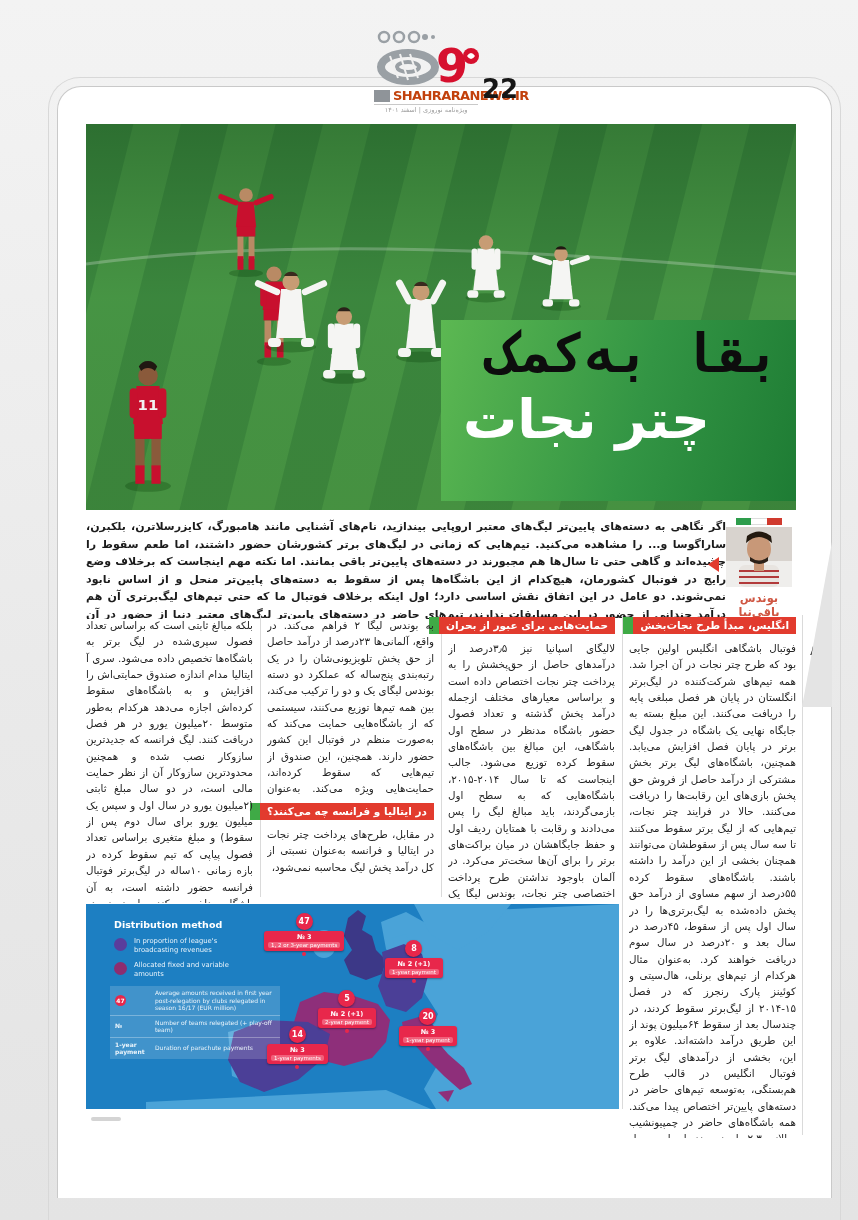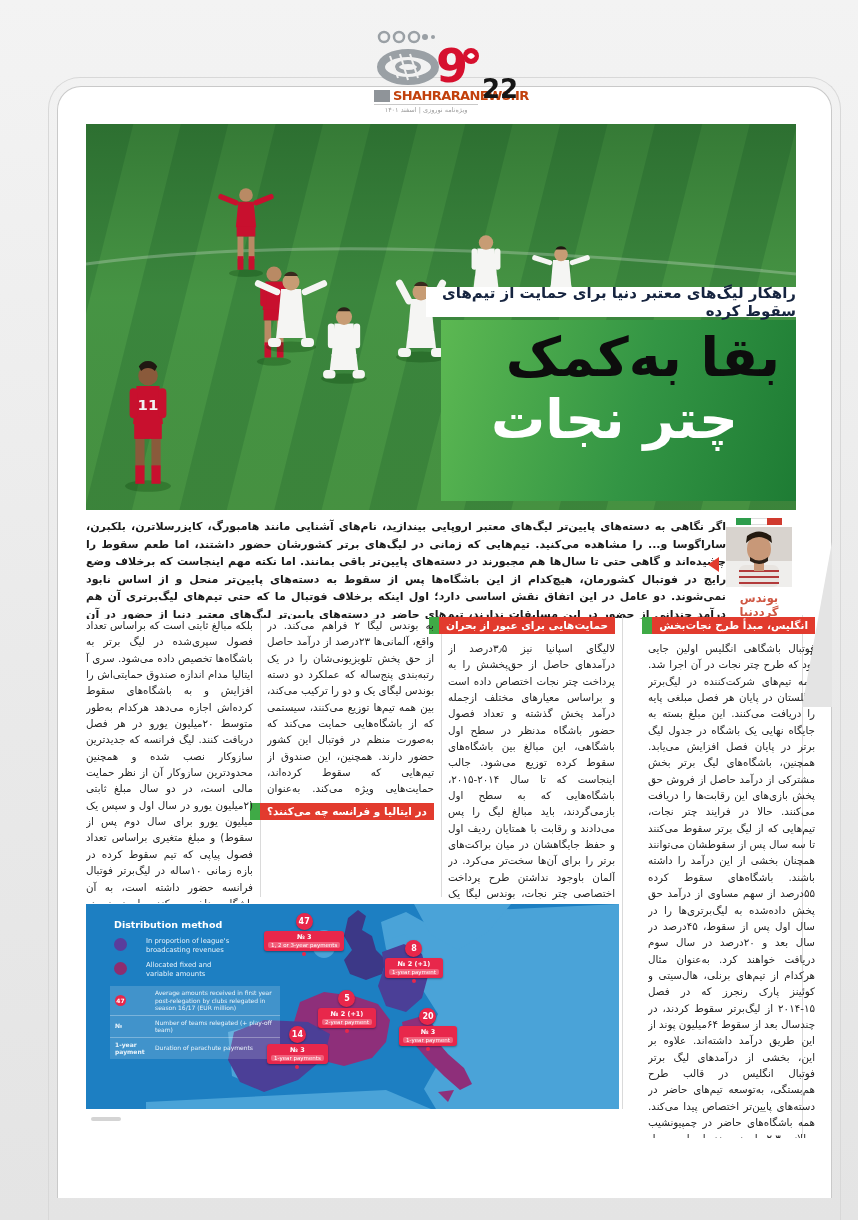--- a/index.html
+++ b/index.html
@@ -33,23 +33,23 @@
   .photo{ position:absolute; left:28px; top:37px; width:710px; height:386px; overflow:hidden; }
   .photo svg{ display:block; width:100%; height:100%; }
 
   
   .kicker{ position:absolute; left:368px; top:200px; width:370px; height:30px; background:#fff;
     display:flex; align-items:center; justify-content:center; font-size:15px; font-weight:bold;
     color:#16243f; direction:rtl; }
   .greenbox{ position:absolute; left:383px; top:233px; width:355px; height:181px;
     background:linear-gradient(105deg,#5cb852 0%,#339544 55%,#1e7c34 100%); }
   .h1a{ font-size:54px; font-weight:bold; color:#0d0d0d; text-align:right; direction:rtl;
-    padding:8px 16px 0 0; line-height:1.12; letter-spacing:-1px; }
+    padding:8px 16px 0 0; line-height:1.12; letter-spacing:-1px;font-family:Liberation Mono, monospace; }
   .h1b{ font-size:54px; font-weight:bold; color:#ffffff; text-align:right; direction:rtl;
-    padding:0 58px 0 0; line-height:1.2; letter-spacing:-1px; }
+    padding:0 86px 0 0; line-height:1.2; letter-spacing:-1px; }
 
   
   .lead{ position:absolute; left:28px; top:431px; width:640px; height:101px;
     font-size:11px; font-weight:bold; line-height:17.6px; text-align:justify; direction:rtl;
     color:#1b1b1b; overflow:hidden; }
   .red-arrow{ position:absolute; left:650px; top:470px; width:11px; height:15px;
     background:#e23b2e; clip-path:polygon(100% 0,100% 100%,0 50%); }
   .author{ position:absolute; left:666px; top:431px; width:70px; text-align:center; }
   .flagbar{ width:46px; height:7px; margin:0 auto 2px; display:flex; }
   .flagbar span{ flex:1; }
@@ -65,21 +65,21 @@
     line-height:17px; padding:0 7px; direction:rtl; white-space:nowrap; }
   .col-body{ font-size:10.3px; line-height:16.35px; text-align:justify; direction:rtl;
     color:#242424; margin-top:6px; overflow:hidden; }
   .vrule{ position:absolute; width:1px; background:#dadada; }
 
   
   .map{ position:absolute; left:28px; top:817px; width:533px; height:205px;
     background:#be185d; overflow:hidden; }
   .map svg{ position:absolute; inset:0; width:100%; height:100%; }
   .map-title{ position:absolute; left:28px; top:15px; color:#fff; font-size:9.5px; font-weight:bold; }
-  .leg-row{ position:absolute; left:28px; display:flex; gap:19px; align-items:flex-start;
+  .leg-row{ position:absolute; left:28px; display:flex; gap:7px; align-items:flex-start;
     color:#e8f3fb; font-size:6.8px; line-height:8.8px; width:125px; }
   .leg-dot{ width:13px; height:13px; border-radius:50%; flex:none; margin-top:1px; }
   .keybox{ position:absolute; left:24px; top:82px; width:170px;
     background:rgba(255,255,255,.16); color:#eaf4fb; font-size:6px; line-height:7.5px; }
   .key-row{ display:flex; padding:3px 5px; gap:6px; align-items:center; }
   .key-row + .key-row{ border-top:1px solid rgba(255,255,255,.3); }
   .key-k{ width:34px; flex:none; font-weight:bold; }
   .key-circ{ width:11px; height:11px; border-radius:50%; background:#e8274b; color:#fff;
     display:flex; align-items:center; justify-content:center; font-size:6px; font-weight:bold; }
   .badge{ position:absolute; display:flex; flex-direction:column; align-items:center; gap:1px; }
@@ -218,23 +218,20 @@
           <path d="M-13,2 L13,2 L15,19 L-15,19 Z" fill="#f5f5f3"></path>
           <path d="M-10,-30 L10,-30 L13,4 L-13,4 Z" fill="#f5f5f3"></path>
           <rect x="11" y="-29" width="26" height="6.5" rx="3" fill="#f5f5f3" transform="rotate(-18 11 -26)"></rect>
           <rect x="-37" y="-29" width="26" height="6.5" rx="3" fill="#f5f5f3" transform="rotate(18 -11 -26)"></rect>
           <circle cx="0" cy="-37" r="8.5" fill="#c79c74"></circle>
           <path d="M-7,-43 a8,8 0 0 1 14,0 z" fill="#201812"></path>
         </g>
       </svg>
     </div>
 
-    <div class="kicker">
-      <span>راهکار لیگ‌های معتبر دنیا برای حمایت از تیم‌های سقوط کرده</span>
-    </div>
     <div class="greenbox">
       <div class="h1a">بقا به‌کمک</div>
       <div class="h1b">چتر نجات</div>
     </div>
 
     <div class="lead">اگر نگاهی به دسته‌های پایین‌تر لیگ‌های معتبر اروپایی بیندازید، نام‌های آشنایی مانند هامبورگ، کایزرسلاترن، بلکبرن، ساراگوسا و... را مشاهده می‌کنید. تیم‌هایی که زمانی در لیگ‌های برتر کشورشان حضور داشتند، اما طعم سقوط را چشیده‌اند و گاهی حتی تا سال‌ها هم مجبورند در دسته‌های پایین‌تر باقی بمانند. اما نکته مهم اینجاست که برخلاف وضع رایج در فوتبال کشورمان، هیچ‌کدام از این باشگاه‌ها پس از سقوط به دسته‌های پایین‌تر منحل و از اساس نابود نمی‌شوند. دو عامل در این اتفاق نقش اساسی دارد؛ اول اینکه برخلاف فوتبال ما که حتی تیم‌های لیگ‌برتری آن هم درآمد چندانی از حضور در این مسابقات ندارند، تیم‌های حاضر در دسته‌های پایین‌تر لیگ‌های معتبر دنیا از حضور در آن تورنمنت‌ها درآمد کسب می‌کنند. بخش دوم که موضوع این گزارش است اما به سازوکارهایی برمی‌گردد که برای حمایت از تیم‌های سقوط کرده در لیگ‌های معتبر دنیا وجود دارد. سازوکاری به‌نام «چتر نجات» که به این تیم‌ها امکان می‌دهد بحران سقوط را پشت‌سر بگذارند.</div>
     <div class="red-arrow"></div>
 
     <div class="author">
       <div class="flagbar">
@@ -249,30 +246,30 @@
           <rect x="13" y="38" width="40" height="22" rx="6" fill="#e8e4e0"></rect>
           <path d="M13,44 h40 M13,50 h40 M13,56 h40" stroke="#b23a3a" stroke-width="2"></path>
           <rect x="28" y="34" width="10" height="10" fill="#c89878"></rect>
           <ellipse cx="33" cy="22" rx="12" ry="14" fill="#c89878"></ellipse>
           <path d="M20,16 q13,-12 26,0 l-1,-7 q-12,-9 -24,0 z" fill="#23190f"></path>
           <path d="M24,30 q9,7 18,0 l0,4 q-9,6 -18,0 z" fill="#2c2118"></path>
         </g>
       </svg>
       <div class="author-name">
         <div>بوندس</div>
-        <div>گردد‌نیا</div>
+        <div>باقی‌نیا</div>
       </div>
     </div>
 
     <div class="vrule" style="left:564px; top:528px; height:494px;"></div>
     <div class="vrule" style="left:383px; top:528px; height:282px;"></div>
     <div class="vrule" style="left:202px; top:528px; height:282px;"></div>
     <div class="vrule" style="left:744px; top:528px; height:520px;"></div>
 
-    <div class="col" style="left:590px;">
+    <div class="col" style="left:571px;">
       <div class="sec-head">
         <span class="green"></span>
         <span class="bar">انگلیس، مبدأ طرح نجات‌بخش</span>
       </div>
       <div class="col-body" style="height:498px;">فوتبال باشگاهی انگلیس اولین جایی بود که طرح چتر نجات در آن اجرا شد. همه تیم‌های شرکت‌کننده در لیگ‌برتر انگلستان در پایان هر فصل مبلغی پایه را دریافت می‌کنند. این مبلغ بسته به جایگاه نهایی یک باشگاه در جدول لیگ برتر در پایان فصل افزایش می‌یابد. همچنین، باشگاه‌های لیگ برتر بخش مشترکی از درآمد حاصل از فروش حق پخش بازی‌های این رقابت‌ها را دریافت می‌کنند. حالا در فرایند چتر نجات، تیم‌هایی که از لیگ برتر سقوط می‌کنند تا سه سال پس از سقوطشان می‌توانند همچنان بخشی از این درآمد را داشته باشند. باشگاه‌های سقوط کرده ۵۵درصد از سهم مساوی از درآمد حق پخش داده‌شده به لیگ‌برتری‌ها را در سال اول پس از سقوط، ۴۵درصد در سال بعد و ۲۰درصد در سال سوم دریافت خواهند کرد. به‌عنوان مثال هرکدام از تیم‌های برنلی، هال‌سیتی و کوئینز پارک رنجرز که در فصل ۱۵-۲۰۱۴ از لیگ‌برتر سقوط کردند، در چندسال بعد از سقوط ۶۴میلیون پوند از این طریق درآمد داشته‌اند. علاوه بر این، بخشی از درآمدهای لیگ برتر فوتبال انگلیس در قالب طرح هم‌بستگی، به‌توسعه تیم‌های حاضر در دسته‌های پایین‌تر اختصاص پیدا می‌کند. همه باشگاه‌های حاضر در چمپیونشیب سالانه ۲٫۳میلیون پوند از این محل دریافت می‌کنند. این طرح حتی لیگ‌های پایین‌تر را هم شامل می‌شود و باشگاه‌های لیگ‌یک فصلی ۳۶۰هزار پوند و باشگاه‌های لیگ‌دو ۲۴۰هزار پوند برای آن دریافتی دارند.</div>
     </div>
 
     <div class="col" style="left:390px;">
       <div class="sec-head">
         <span class="green"></span>
@@ -280,20 +277,21 @@
       </div>
       <div class="col-body" style="height:262px;">لالیگای اسپانیا نیز ۳٫۵درصد از درآمدهای حاصل از حق‌پخشش را به پرداخت چتر نجات اختصاص داده است و براساس معیارهای مختلف ازجمله درآمد پخش گذشته و تعداد فصول حضور باشگاه مدنظر در سطح اول باشگاهی، این مبالغ بین باشگاه‌های سقوط کرده توزیع می‌شود. جالب اینجاست که تا سال ۲۰۱۴-۲۰۱۵، باشگاه‌هایی که به سطح اول بازمی‌گردند، باید مبالغ لیگ را پس می‌دادند و رقابت با همتایان ردیف اول و حفظ جایگاهشان در میان براکت‌های برتر را برای آن‌ها سخت‌تر می‌کرد. در آلمان باوجود نداشتن طرح پرداخت اختصاصی چتر نجات، بوندس لیگا یک سیستم اصلی را به‌عنوان بخشی از مدل جدید اشتراک درآمد پخش طراحی کرده است که سهم بیشتری را برای حمایت از باشگاه‌های سقوط کرده</div>
     </div>
 
     <div class="col" style="left:209px;">
       <div class="col-body" style="margin-top:0; height:180px;">به بوندس لیگا ۲ فراهم می‌کند. در واقع، آلمانی‌ها ۲۳درصد از درآمد حاصل از حق پخش تلویزیونی‌شان را در یک رتبه‌بندی پنج‌ساله که عملکرد دو دسته بوندس لیگای یک و دو را ترکیب می‌کند، بین همه تیم‌ها توزیع می‌کنند، سیستمی که از باشگاه‌هایی حمایت می‌کند که به‌صورت منظم در فوتبال این کشور حضور دارند. همچنین، این صندوق از تیم‌هایی که سقوط کرده‌اند، حمایت‌هایی ویژه می‌کند. به‌عنوان مثال، طبق گزارش‌ها، باشگاه کلن در سالی که به بوندس لیگا۲ سقوط کرده بود، تا چندسال به شکل متوسط ۷٫۹میلیون یورو از این صندوق دریافت کرد.</div>
       <div class="sec-head" style="margin-top:6px;align-items:flex-end;">
         <span class="green"></span>
         <span class="bar">در ایتالیا و فرانسه چه می‌کنند؟</span>
       </div>
+      <div class="col-body" style="height:52px;">در مقابل، طرح‌های پرداخت چتر نجات در ایتالیا و فرانسه به‌عنوان نسبتی از کل درآمد پخش لیگ محاسبه نمی‌شود،</div>
     </div>
 
     <div class="col" style="left:28px;">
       <div class="col-body" style="margin-top:0; height:286px;">بلکه مبالغ ثابتی است که براساس تعداد فصول سپری‌شده در لیگ برتر به باشگاه‌ها تخصیص داده می‌شود. سری آ ایتالیا مدام اندازه صندوق حمایتی‌اش را افزایش و به باشگاه‌های سقوط کرده‌اش اجازه می‌دهد هرکدام به‌طور متوسط ۲۰میلیون یورو در هر فصل دریافت کنند. لیگ فرانسه که جدیدترین سازوکار نصب شده و همچنین محدودترین سازوکار آن از نظر حمایت مالی است، در دو سال مبلغ ثابتی (۲میلیون یورو در سال اول و سپس یک میلیون یورو برای سال دوم پس از سقوط) و مبلغ متغیری براساس تعداد فصول پیاپی که تیم سقوط کرده در بازه زمانی ۱۰ساله در لیگ‌برتر فوتبال فرانسه حضور داشته است، به آن باشگاه پرداخت می‌کند. برای نمونه، در فصل ۱۸-۲۰۱۷ در فوتبال باشگاهی فرانسه به‌طور میانگین ۴٫۹میلیون یورو به باشگاه‌های سقوط کرده پرداخت شده است.</div>
     </div>
 
     <div class="map">
       <svg viewBox="0 0 533 205" preserveAspectRatio="none">
         <rect width="533" height="205" fill="#1d7fc2"></rect>
 

